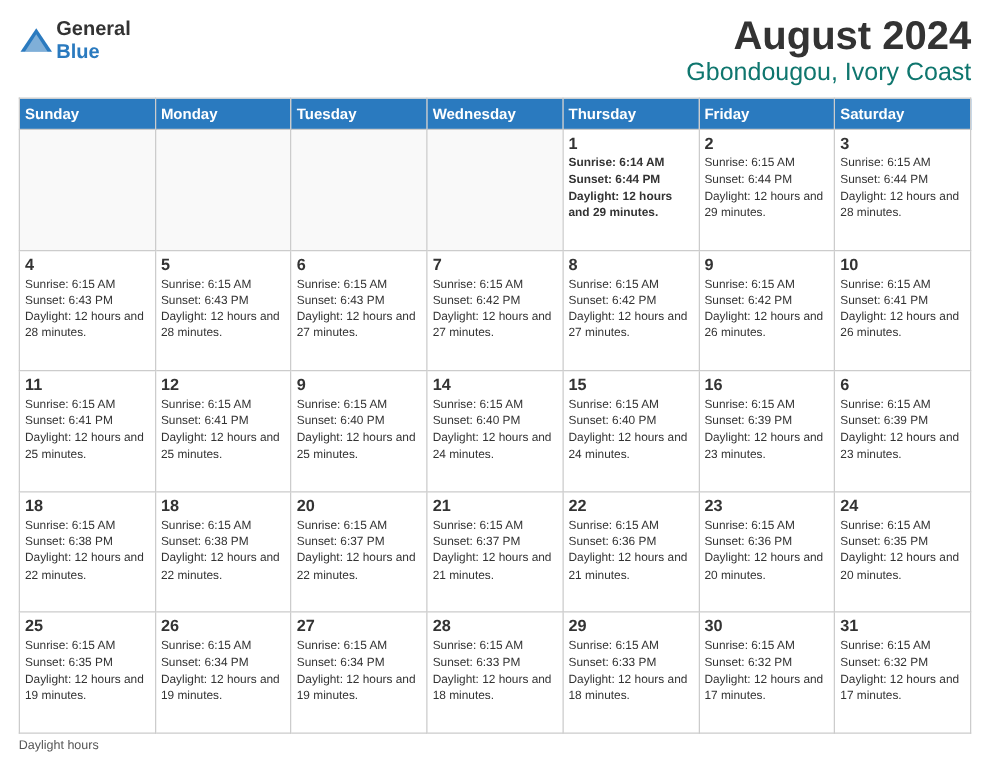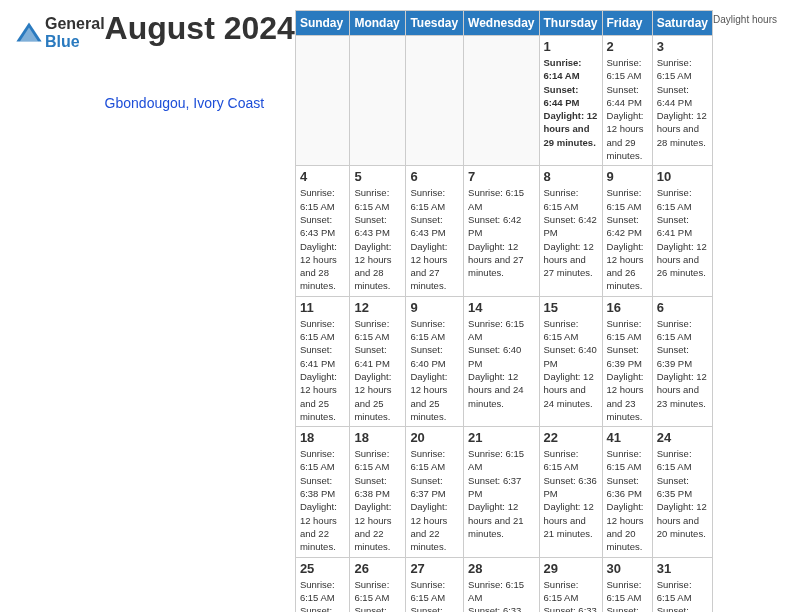--- a/index.html
+++ b/index.html
@@ -8,20 +8,21 @@
       background: #fff;
       width: 792px;
       height: 612px;
       overflow: hidden;
     }
     .page {
       width: 792px;
       height: 612px;
       padding: 10px 15px;
       display: flex;
+      flex-direction: column;
     }
     .header {
       display: flex;
       justify-content: space-between;
       align-items: flex-start;
       margin-bottom: 8px;
     }
     .logo {
       display: flex;
       align-items: center;
@@ -41,31 +42,30 @@
       font-size: 16px;
       font-weight: bold;
       color: #2a7abf;
     }
     .logo-icon {
       width: 28px;
       height: 28px;
       margin-right: 2px;
     }
     .title-block {
-      text-align: left;
+      text-align: right;
     }
     .main-title {
       font-size: 32px;
       font-weight: bold;
       color: #333;
     }
     .subtitle {
-      font-size: 14px;
-      color: #1d4ed8;
-      margin-top: 48px;
+      font-size: 20px;
+      color: #0f766e;
     }
     .calendar-table {
       width: 100%;
       border-collapse: collapse;
       flex: 1;
     }
     .calendar-table th {
       background-color: #2a7abf;
       color: #fff;
       font-size: 12px;
@@ -275,21 +275,21 @@
 Sunset: 6:37 PM
 Daylight: 12 hours and 21 minutes.</div>
           </td>
           <td>
             <div class="cell-day">22</div>
             <div class="cell-info" style="white-space: pre-line;">Sunrise: 6:15 AM
 Sunset: 6:36 PM
 Daylight: 12 hours and 21 minutes.</div>
           </td>
           <td>
-            <div class="cell-day">41</div>
+            <div class="cell-day">23</div>
             <div class="cell-info" style="white-space: pre-line;">Sunrise: 6:15 AM
 Sunset: 6:36 PM
 Daylight: 12 hours and 20 minutes.</div>
           </td>
           <td>
             <div class="cell-day">24</div>
             <div class="cell-info" style="white-space: pre-line;">Sunrise: 6:15 AM
 Sunset: 6:35 PM
 Daylight: 12 hours and 20 minutes.</div>
           </td>

